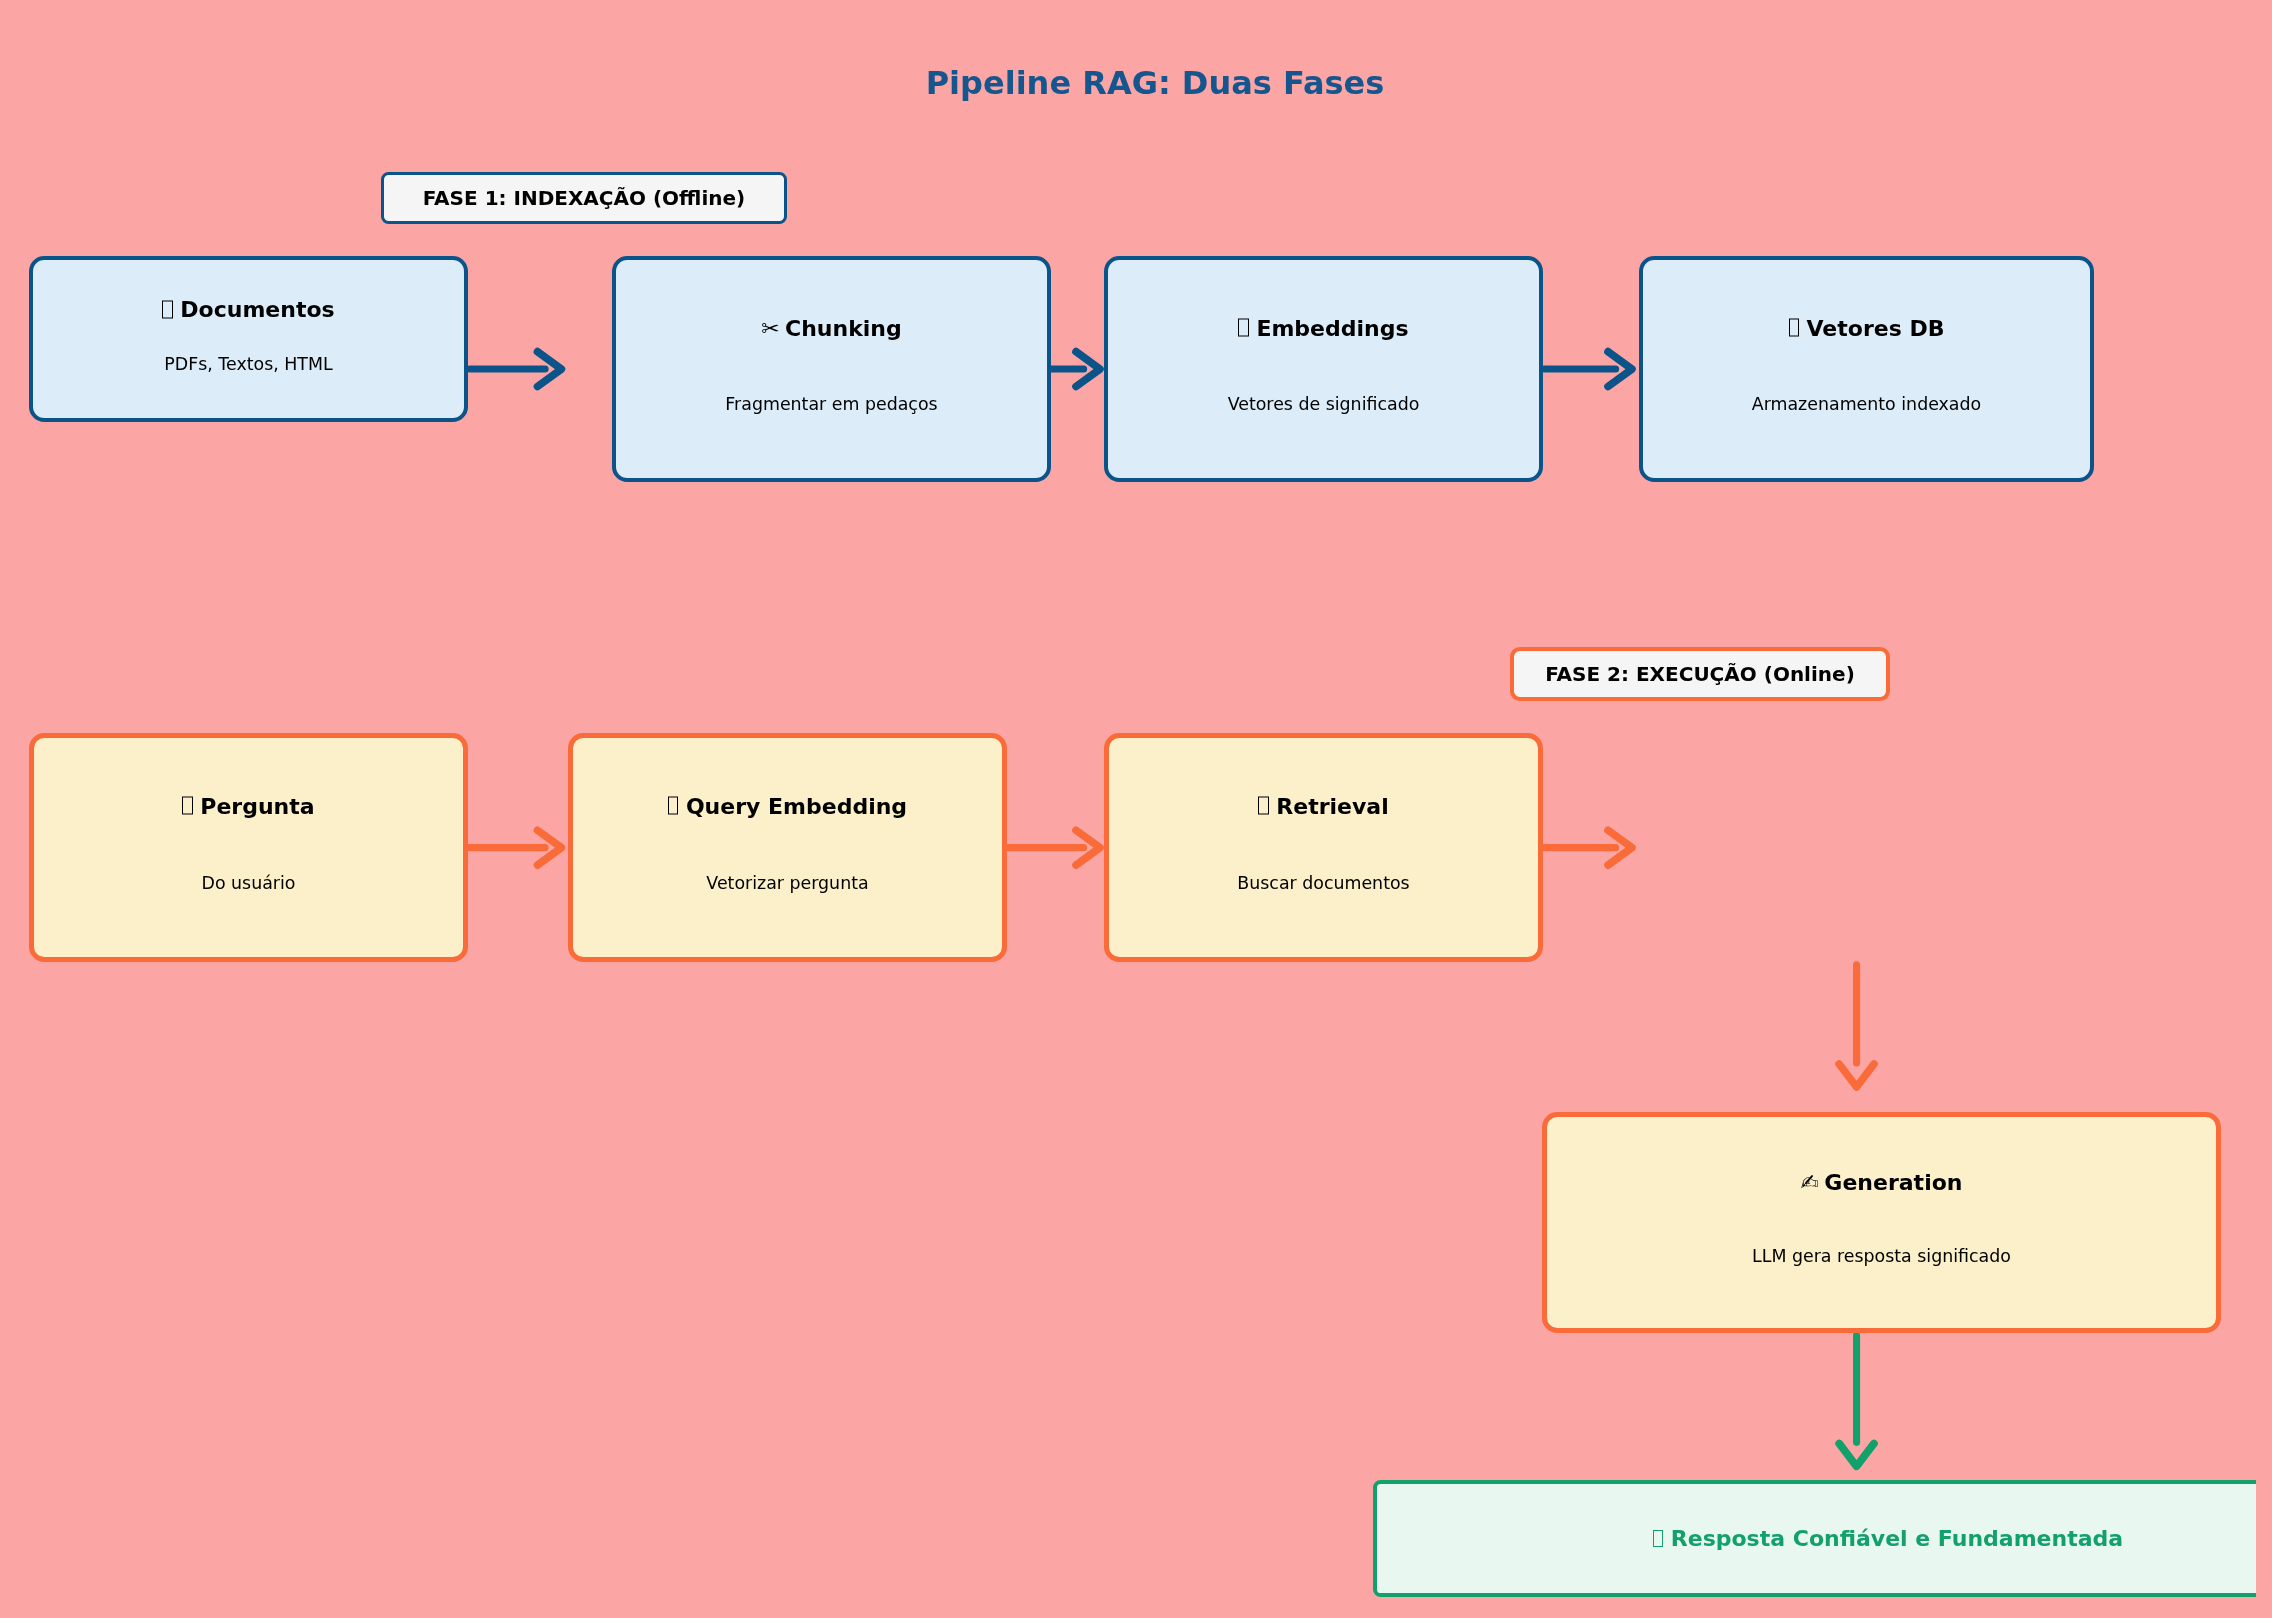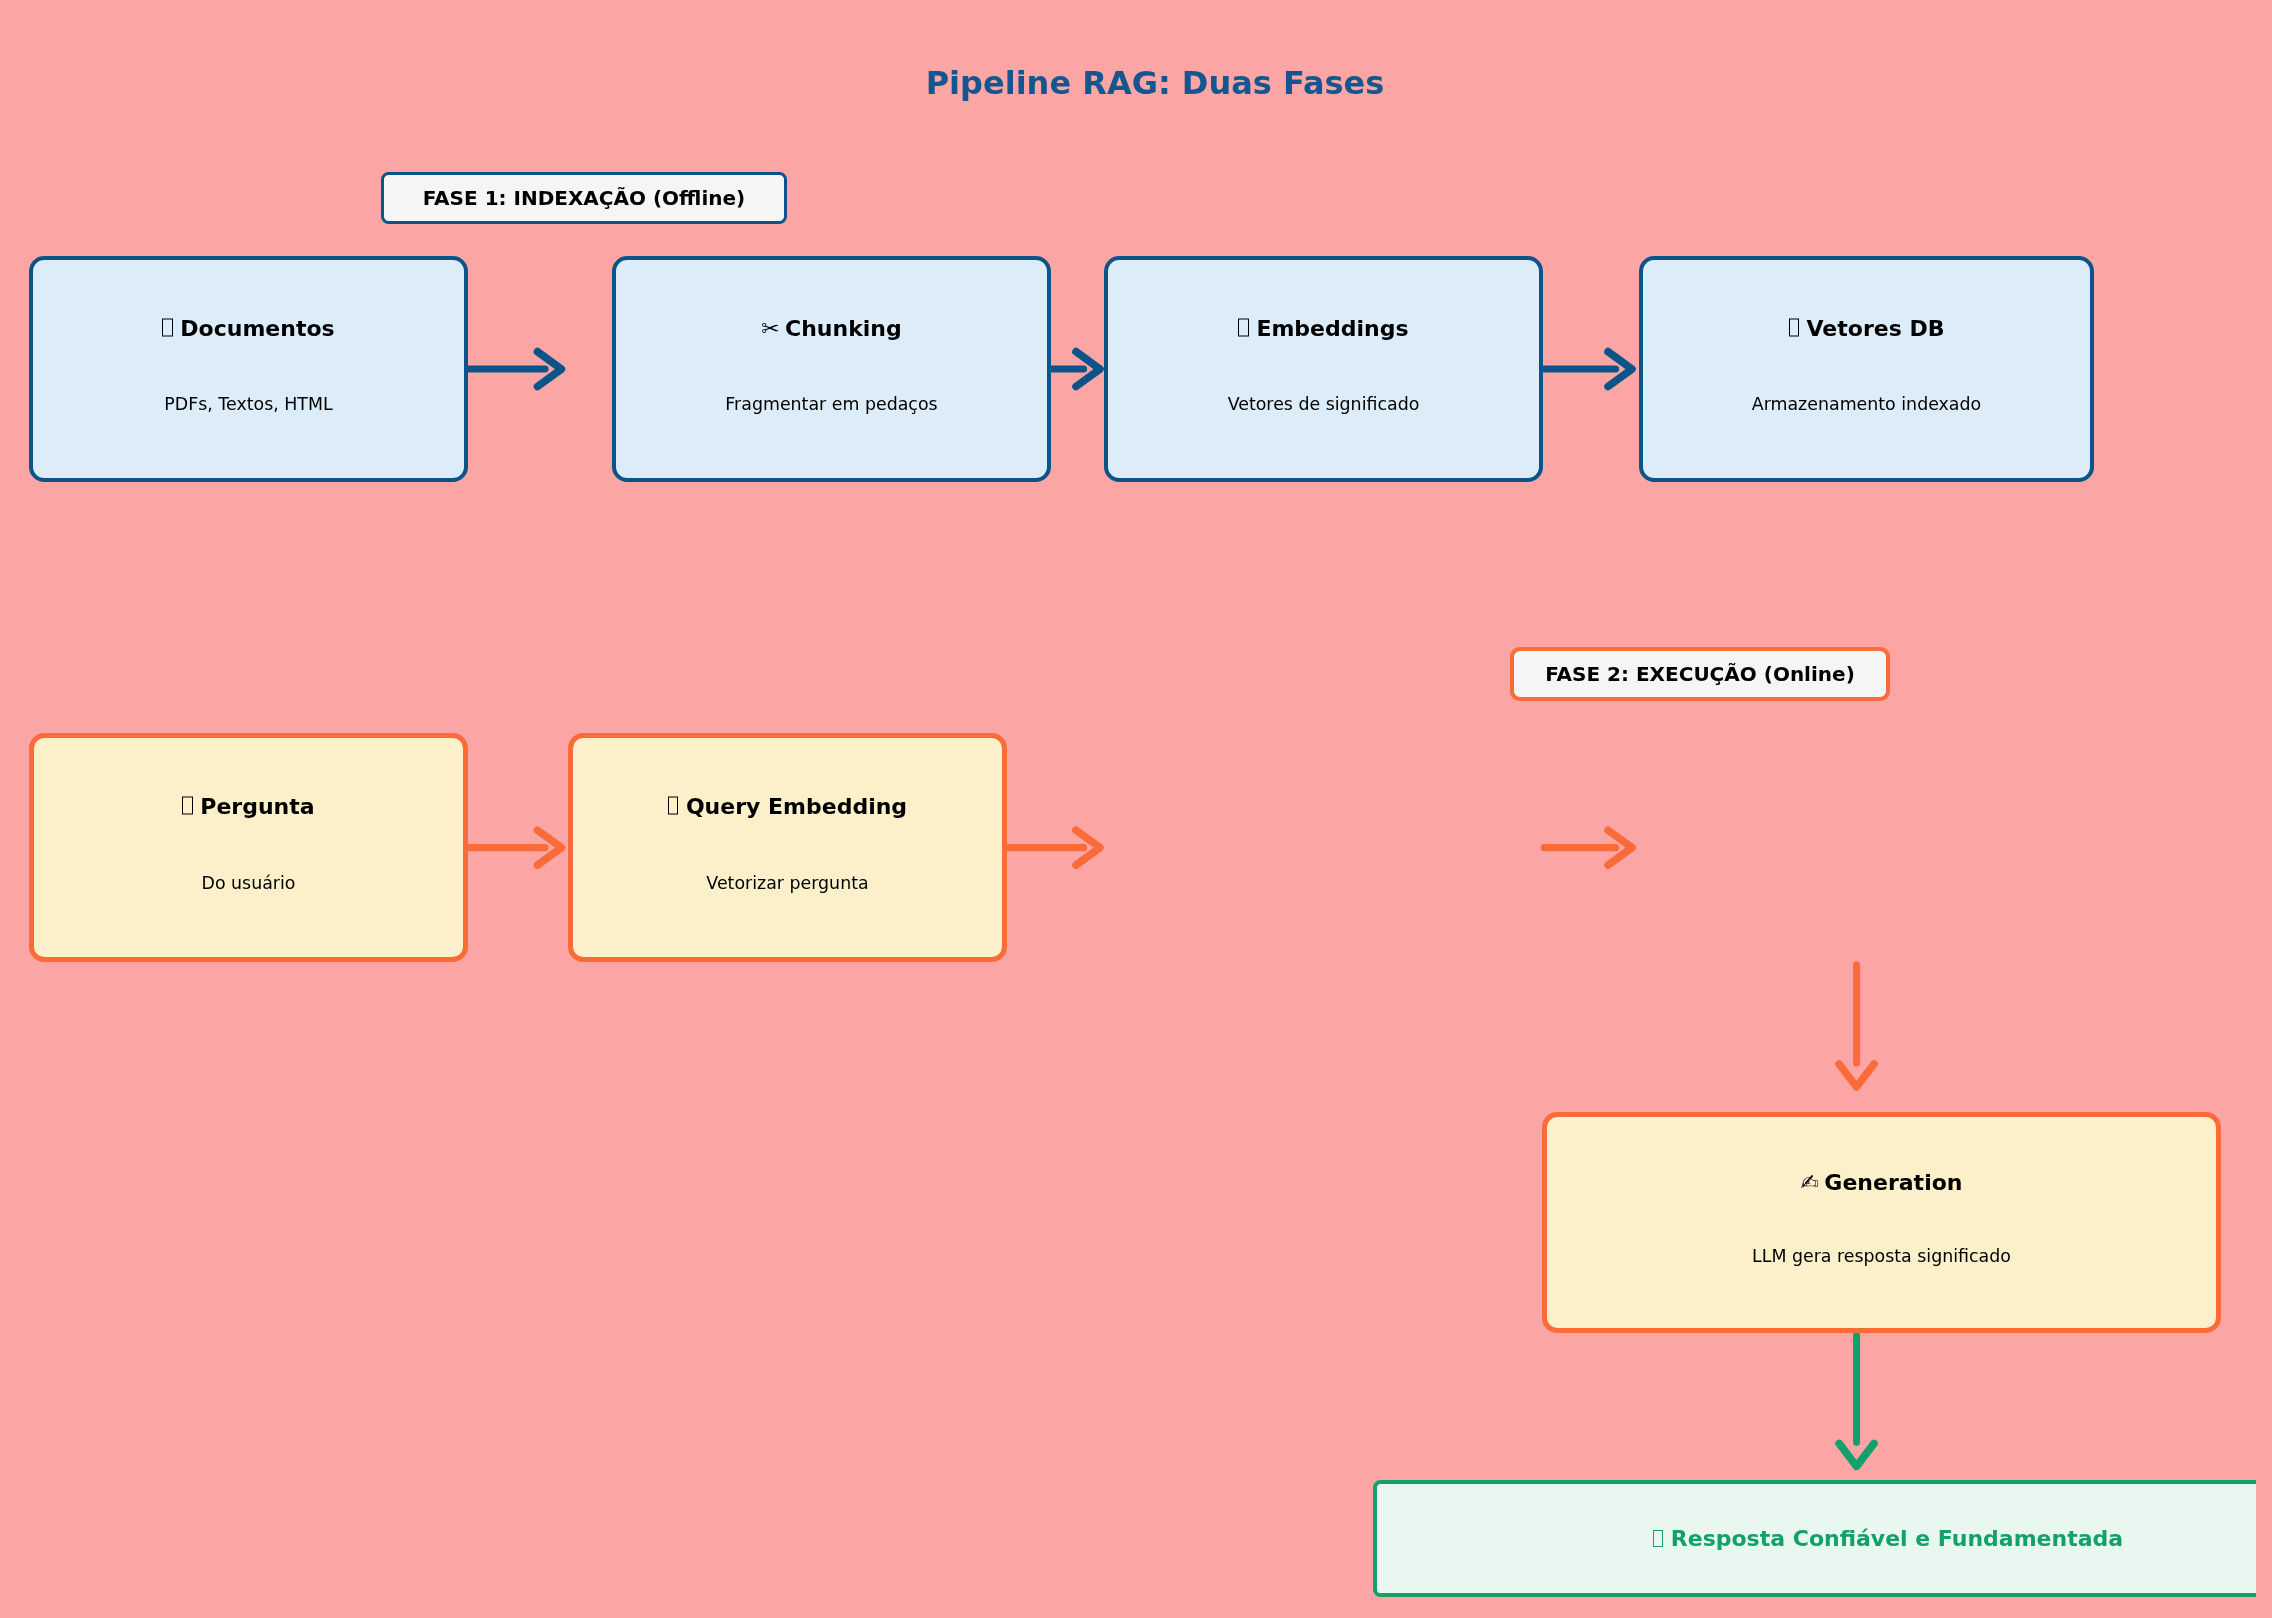--- a/index.html
+++ b/index.html
@@ -130,21 +130,21 @@
       <path d="M 3406 2450 L 3406 2646" stroke-width="13"></path>
       <path d="M 3374 2648 L 3406 2690 L 3438 2648" stroke-width="14"></path>
     </g>
   </svg>
 
   <div class="main-title">Pipeline RAG: Duas Fases</div>
 
   <div class="phase-label blue-label">FASE 1: INDEXAÇÃO (Offline)</div>
   <div class="phase-label orange-label">FASE 2: EXECUÇÃO (Online)</div>
 
-  <div class="node blue" style="left:29px; top:256px; width:439px; height:226px;">
+  <div class="node blue" style="left:29px; top:256px; width:439px; height:166px;">
     <div class="node-title">
       <span class="tofu"></span><span>Documentos</span>
     </div>
     <div class="node-sub">PDFs, Textos, HTML</div>
   </div>
 
   <div class="node blue" style="left:568px; top:256px; width:439px; height:226px;margin-left:44px;">
     <div class="node-title">
       <span class="glyph">✂</span><span>Chunking</span>
     </div>
@@ -172,20 +172,26 @@
     <div class="node-sub">Do usuário</div>
   </div>
 
   <div class="node orange" style="left:568px; top:733px; width:439px; height:229px;">
     <div class="node-title">
       <span class="tofu"></span><span>Query Embedding</span>
     </div>
     <div class="node-sub">Vetorizar pergunta</div>
   </div>
 
+  <div class="node orange" style="left:1104px; top:733px; width:439px; height:229px;">
+    <div class="node-title">
+      <span class="tofu"></span><span>Retrieval</span>
+    </div>
+    <div class="node-sub">Buscar documentos</div>
+  </div>
 
 
   <div class="node orange" style="left:1542px; top:1112px; width:679px; height:221px;">
     <div class="node-title">
       <span class="glyph">✍</span><span>Generation</span>
     </div>
     <div class="node-sub">LLM gera resposta significado</div>
   </div>
 
   <div class="result-clip">

